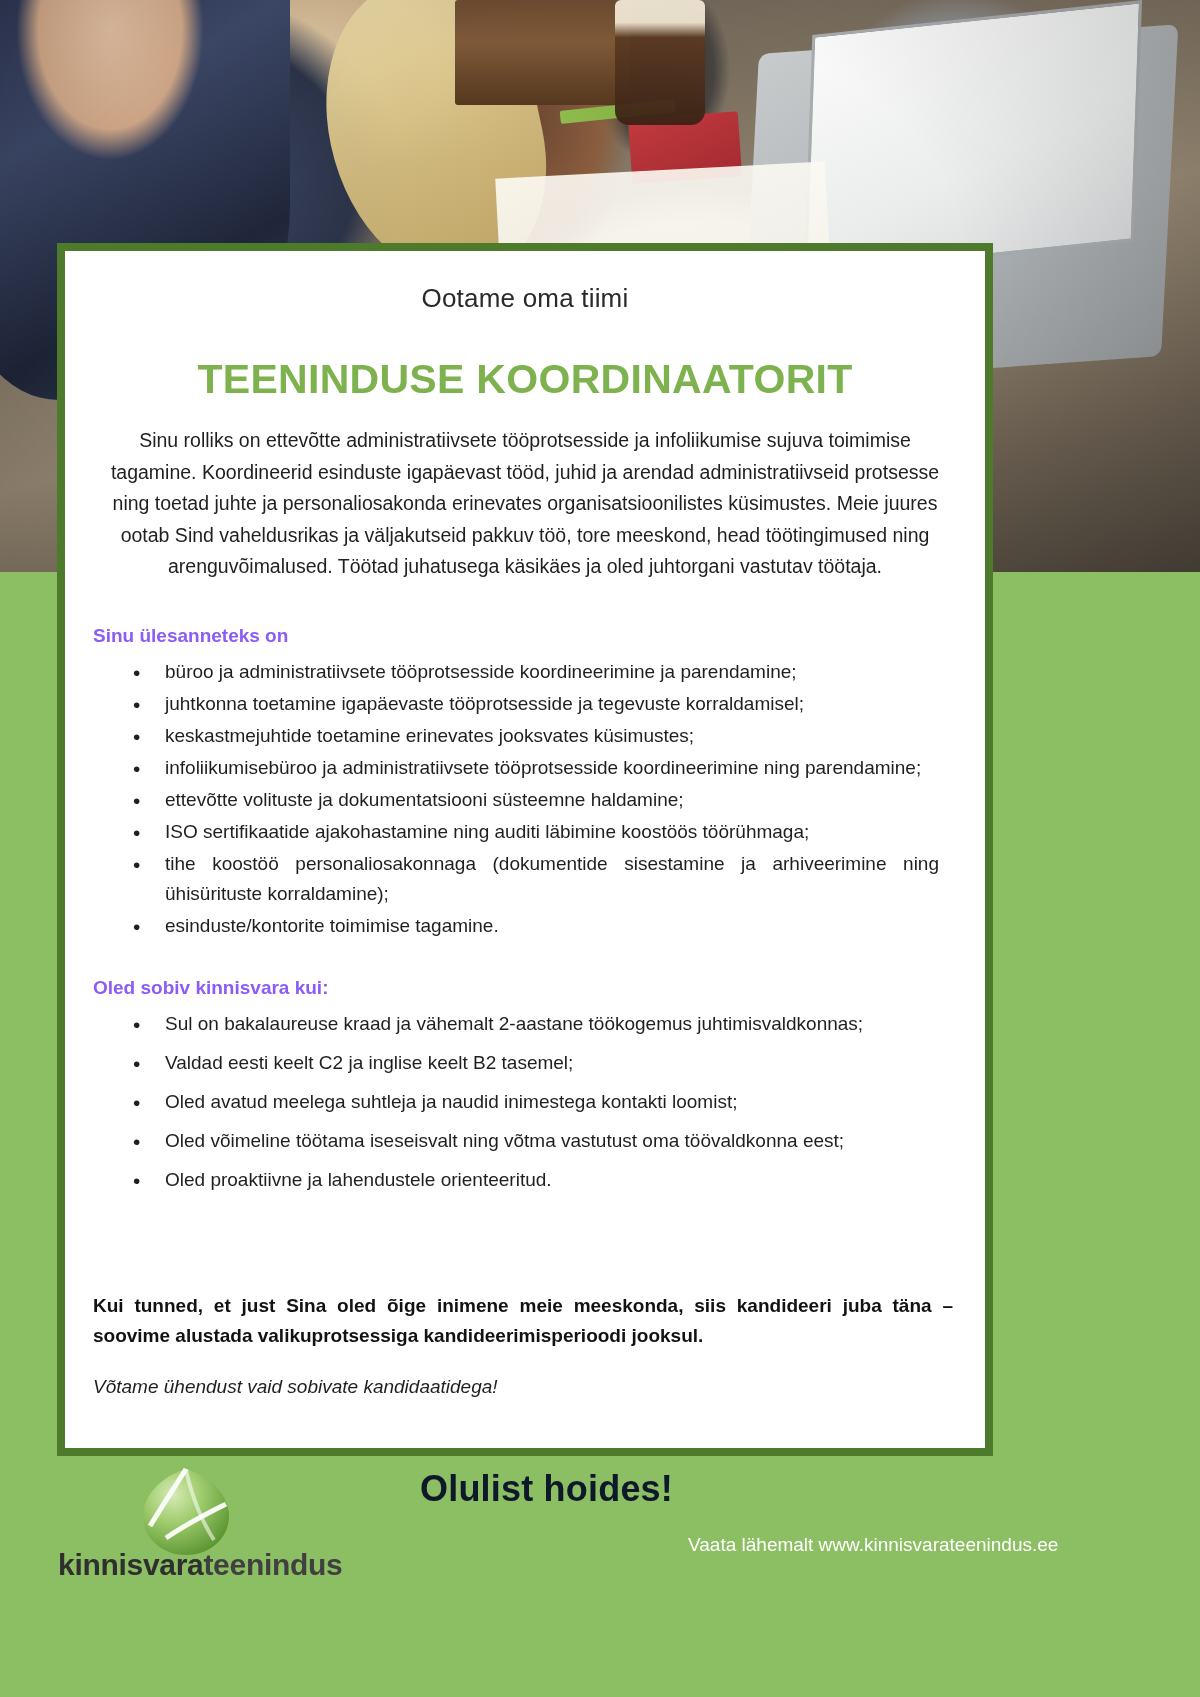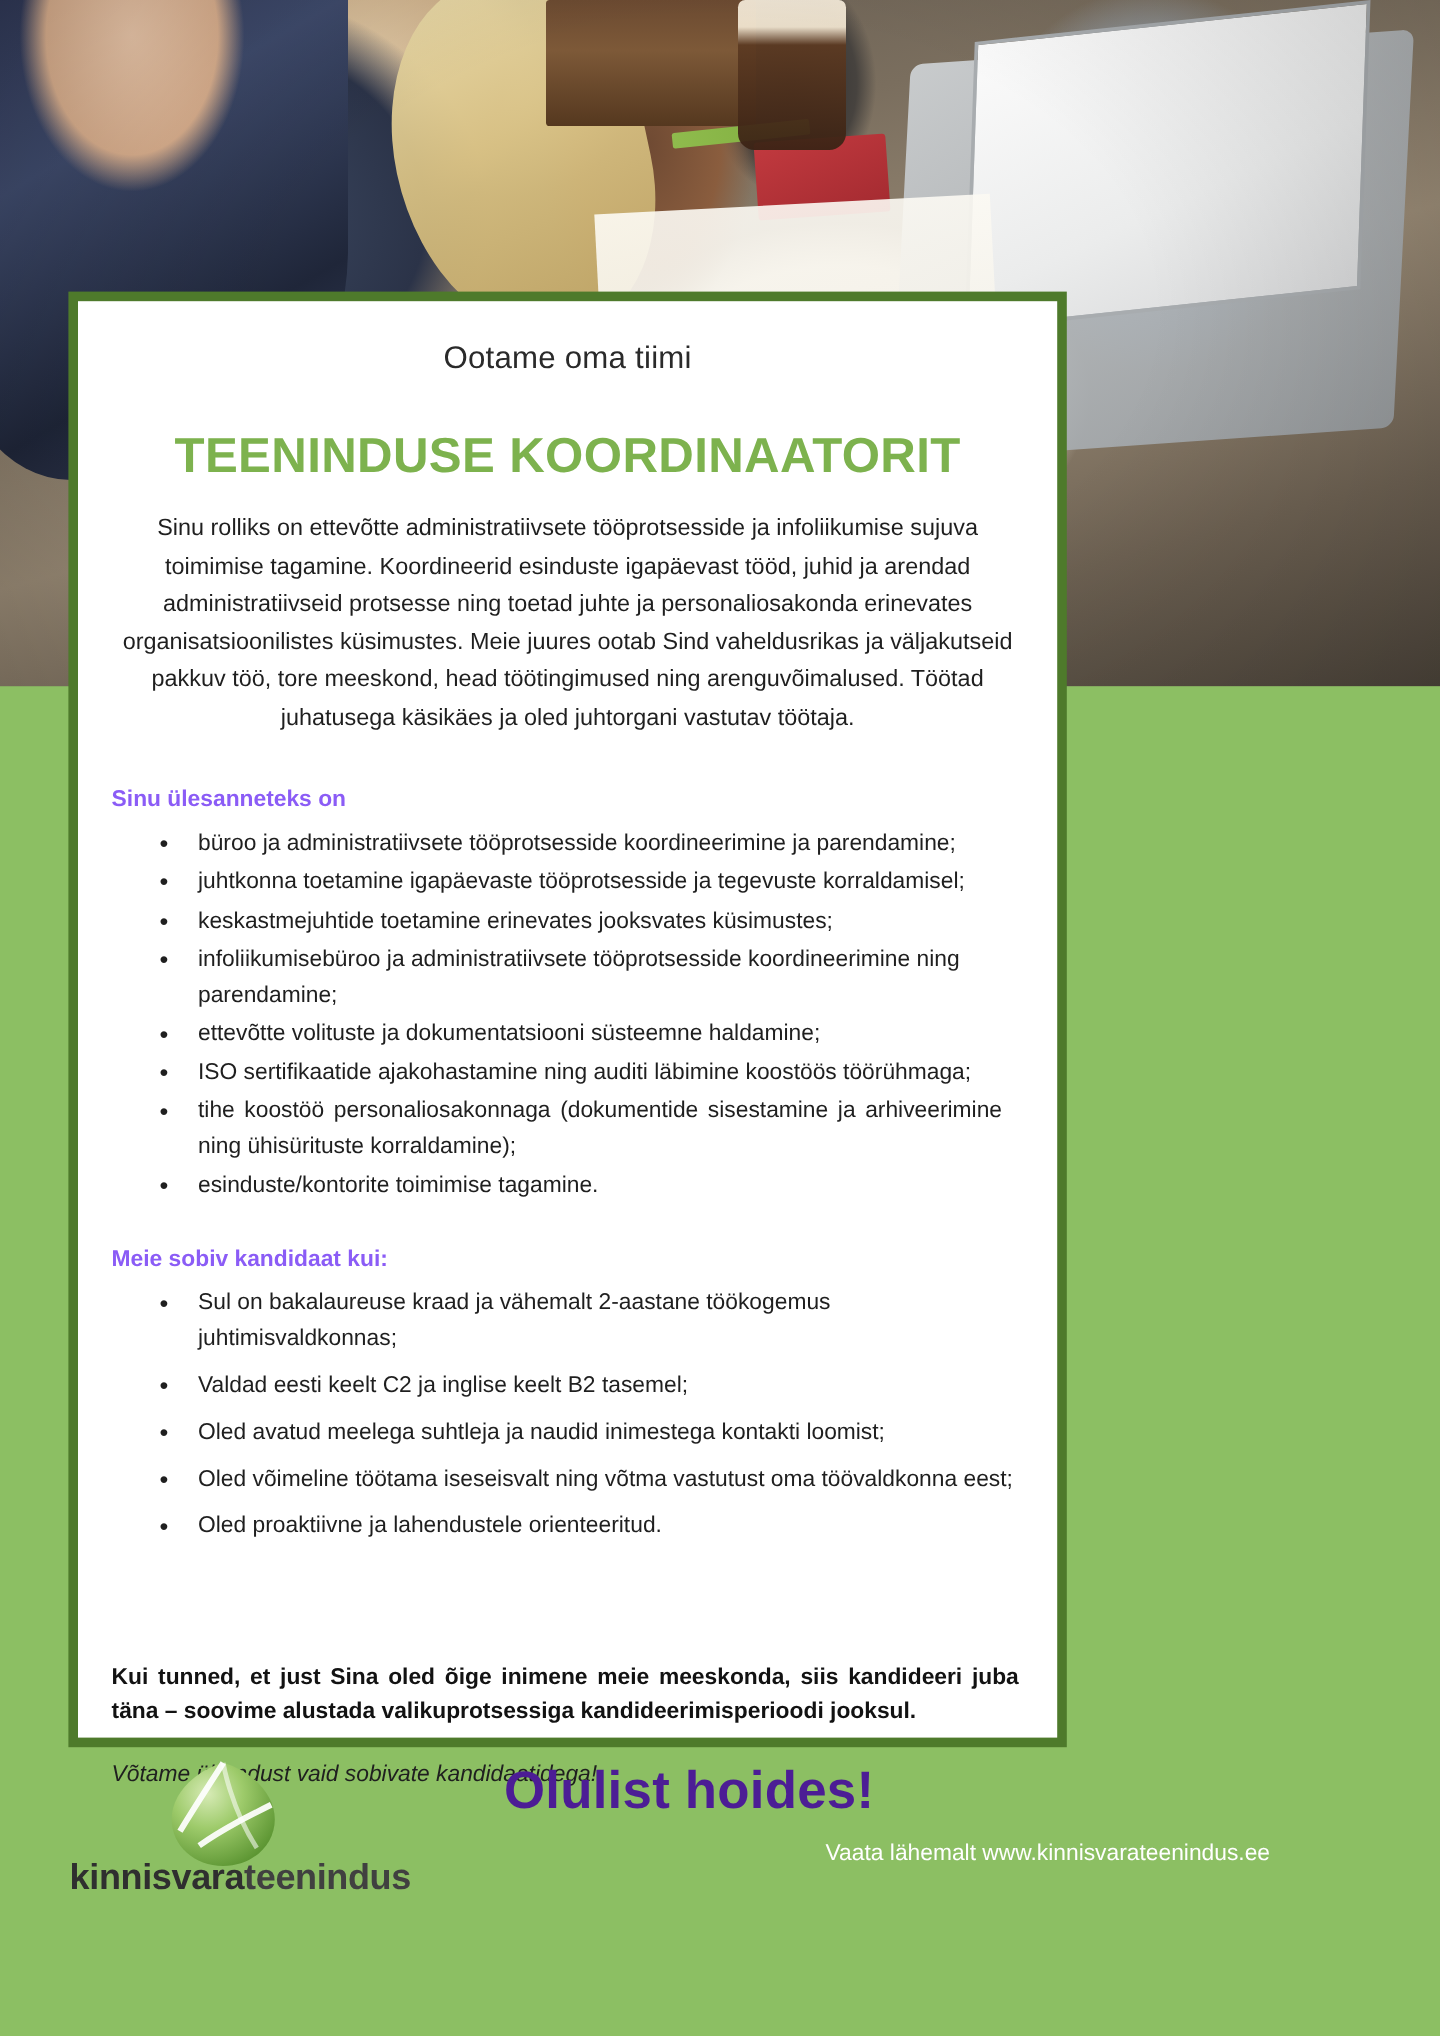--- a/index.html
+++ b/index.html
@@ -122,21 +122,21 @@
     width: 1200px;
     height: 1125px;
     background: #8cbf63;
   }
 
   
   .card-frame {
     position: absolute;
     top: 243px;
     left: 57px;
-    width: 832px;
+    width: 936px;
     height: 1213px;
     background: #4e7a2b;
     padding: 8px;
   }
   .card {
     width: 100%;
     height: 100%;
     background: #ffffff;
     padding: 26px 28px 20px 28px;
     position: relative;
@@ -224,23 +224,23 @@
     position: absolute;
     left: 0;
     top: 1456px;
     width: 1200px;
     height: 241px;
   }
   .footer-slogan {
     position: absolute;
     left: 420px;
     top: 12px;
-    font-size: 44px;
-    font-weight: bold;
-    color: #4c1d95;
+    font-size: 36px;
+    font-weight: bold;
+    color: #0f172a;
     letter-spacing: 0.2px;
     text-align: right;
   }
   .footer-link {
     position: absolute;
     left: 688px;
     top: 78px;
     font-size: 19px;
     color: #ffffff;
   }
@@ -305,21 +305,21 @@
       <li>büroo ja administratiivsete tööprotsesside koordineerimine ja parendamine;</li>
       <li>juhtkonna toetamine igapäevaste tööprotsesside ja tegevuste korraldamisel;</li>
       <li>keskastmejuhtide toetamine erinevates jooksvates küsimustes;</li>
       <li>infoliikumisebüroo ja administratiivsete tööprotsesside koordineerimine ning parendamine;</li>
       <li>ettevõtte volituste ja dokumentatsiooni süsteemne haldamine;</li>
       <li>ISO sertifikaatide ajakohastamine ning auditi läbimine koostöös töörühmaga;</li>
       <li class="justify">tihe koostöö personaliosakonnaga (dokumentide sisestamine ja arhiveerimine ning ühisürituste korraldamine);</li>
       <li>esinduste/kontorite toimimise tagamine.</li>
     </ul>
 
-    <h2 class="section-heading tight">Meie sobiv kandidaat kui:</h2>
+    <h2 class="section-heading tight">Oled sobiv kinnisvara kui:</h2>
 
     <ul class="bullets spaced">
       <li>Sul on bakalaureuse kraad ja vähemalt 2-aastane töökogemus juhtimisvaldkonnas;</li>
       <li>Valdad eesti keelt C2 ja inglise keelt B2 tasemel;</li>
       <li>Oled avatud meelega suhtleja ja naudid inimestega kontakti loomist;</li>
       <li>Oled võimeline töötama iseseisvalt ning võtma vastutust oma töövaldkonna eest;</li>
       <li>Oled proaktiivne ja lahendustele orienteeritud.</li>
     </ul>
 
     <p class="closing-bold">Kui tunned, et just Sina oled õige inimene meie meeskonda, siis kandideeri juba täna – soovime alustada valikuprotsessiga kandideerimisperioodi jooksul.</p>

